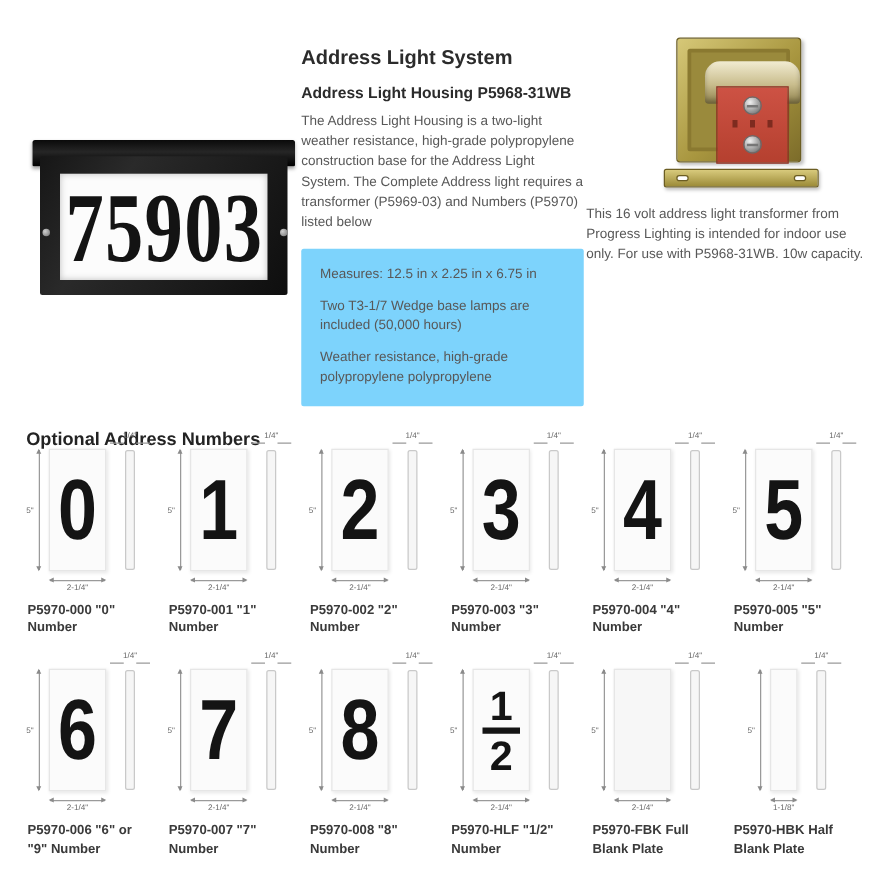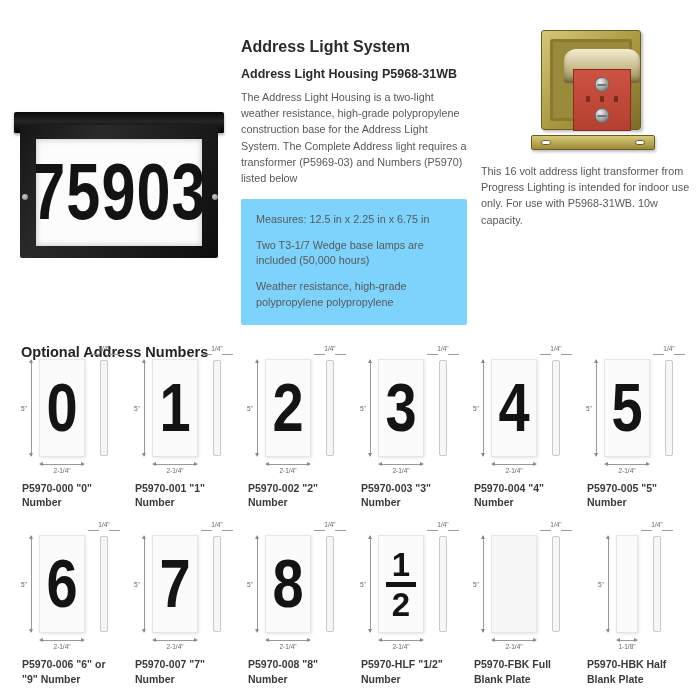--- a/index.html
+++ b/index.html
@@ -1,21 +1,21 @@
 <!DOCTYPE html>
 <html><head>
 <meta charset="utf-8">
 <style>
   * { margin:0; padding:0; box-sizing:border-box; }
   html,body { background:#fff; }
   body { font-family:"Liberation Sans", sans-serif; color:#333; }
   .page { position:relative; width:700px; height:700px; background:#fff; overflow:hidden; }
 
   
-  .housing { position:absolute; left:12px; top:112px; width:212px; height:146px; }
+  .housing { position:absolute; left:24px; top:112px; width:212px; height:124px;font-family:Liberation Serif, serif; }
   .housing-cap { position:absolute; left:2px; top:0; right:0; height:21px;
     background:linear-gradient(#0a0a0a,#262626 45%,#000); border-radius:2px 2px 1px 1px;
     box-shadow:0 2px 3px rgba(0,0,0,.35); }
   .housing-body { position:absolute; left:8px; top:13px; right:6px; bottom:0;
     background:linear-gradient(120deg,#161616,#2a2a2a 30%,#0e0e0e); border-radius:2px; }
   .housing-panel { position:absolute; left:16px; top:14px; right:16px; bottom:12px;
     background:#fcfcfc; box-shadow:inset 0 0 6px rgba(0,0,0,.25);
     display:flex; align-items:center; justify-content:center; overflow:hidden; }
   .housing-digits { font-size:60px; font-weight:bold; color:#131313; letter-spacing:1px;
     transform:scaleY(1.32) scaleX(1.02); line-height:1; }
@@ -52,21 +52,21 @@
   .t-screw::after { content:""; position:absolute; left:2px; top:6px; width:9px; height:2px; background:#777; }
   .t-mark { position:absolute; width:4px; height:6px; background:#7e2b1f; top:26px; }
   .t-mark.m1 { left:12px; } .t-mark.m2 { left:26px; } .t-mark.m3 { left:40px; }
   .t-base { position:absolute; left:0; bottom:4px; width:124px; height:15px;
     background:linear-gradient(#d8ca7c,#9c8b38); border:1px solid #6b5d22; border-radius:2px;
     box-shadow:1px 2px 3px rgba(0,0,0,.25); }
   .t-slot { position:absolute; top:4px; width:10px; height:5px; border-radius:3px;
     background:#fff; border:1px solid #6b5d22; }
   .t-slot.left { left:9px; } .t-slot.right { right:9px; }
   .right-col h2 { font-size:12.5px; font-weight:bold; color:#2b2b2b; margin-bottom:8px; }
-  .right-col p { font-size:10.8px; color:#585858; line-height:1.5;margin-left:12px; }
+  .right-col p { font-size:10.8px; color:#585858; line-height:1.5; }
 
   
   .numbers-title { position:absolute; left:21px; top:318px; font-size:14.5px; font-weight:bold; color:#232323;margin-top:26px; }
   .tiles-grid { position:absolute; left:13px; top:347px; width:678px;
     display:grid; grid-template-columns:repeat(6,1fr); row-gap:14px; }
   .tile { width:113px; }
   .drawing { position:relative; height:122px; padding-top:12px;
     display:flex; justify-content:center; gap:15px; }
   .front { position:relative; width:46px; height:98px; margin-left:8px; }
   .card { width:46px; height:98px; background:#fbfbfb; border:1px solid #e6e6e6;

